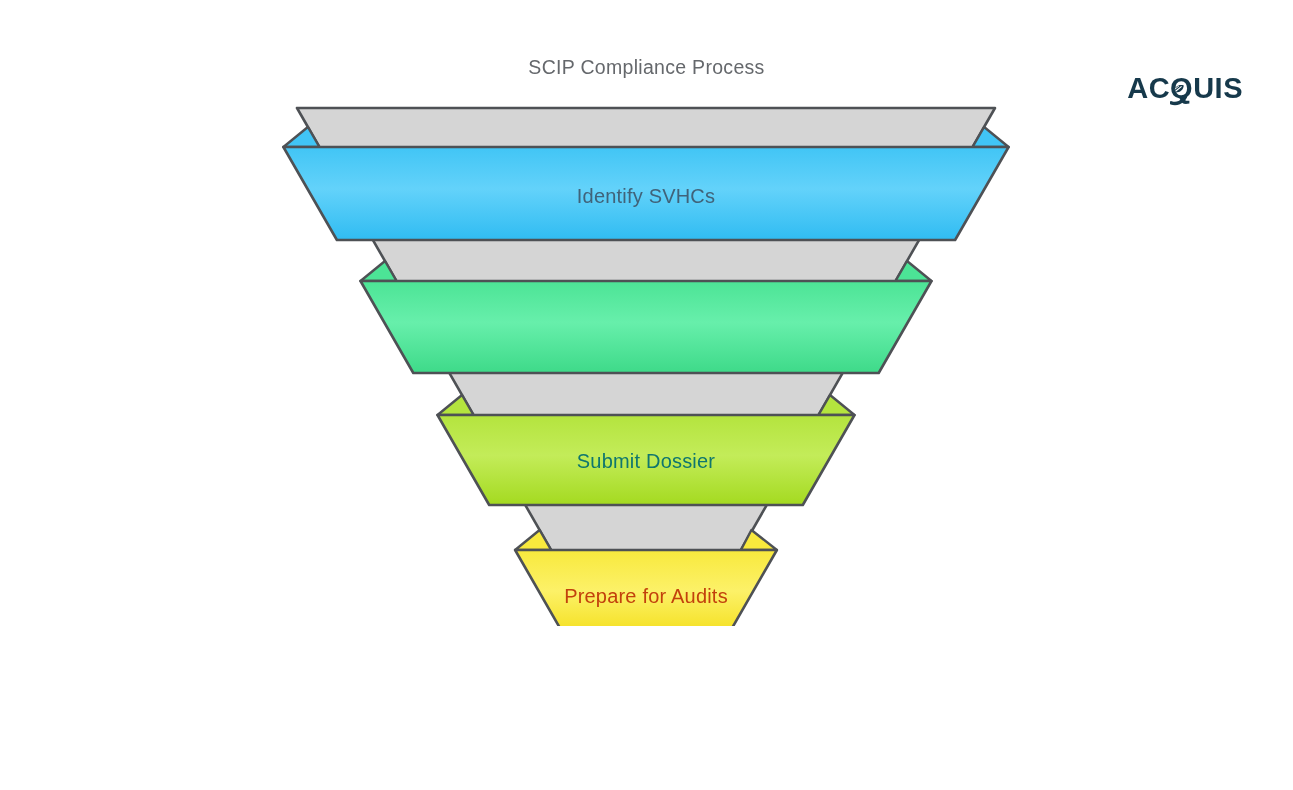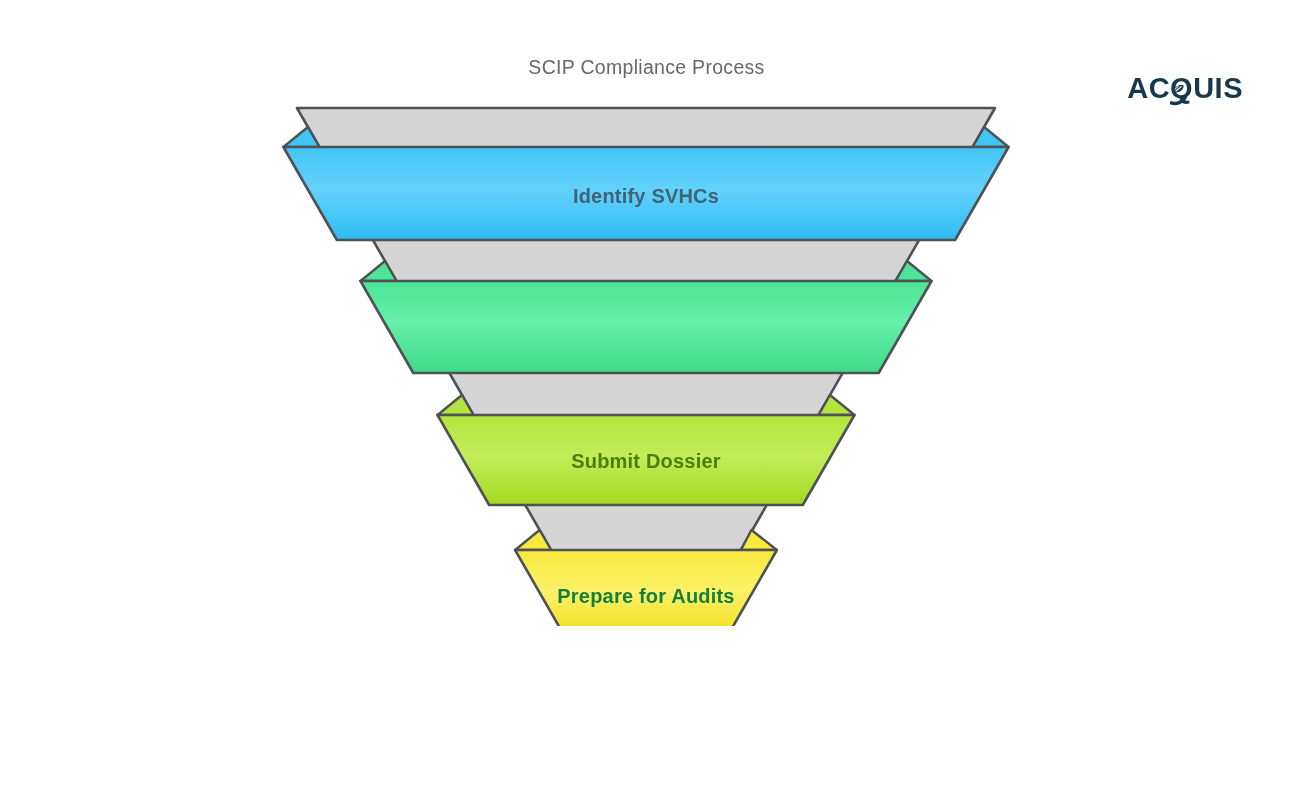--- a/index.html
+++ b/index.html
@@ -33,31 +33,31 @@
     width:12px;height:12px;
   }
   .logo .q-tail{
     position:absolute;left:43px;top:26px;
     width:17px;height:10px;
   }
   .funnel-svg{position:absolute;left:0;top:0;}
   .stage-label{
     position:absolute;
     transform:translate(-50%,-50%);
-    font-size:20px;font-weight:bold;
+    font-size:20px;font-weight:normal;
     text-align:center;
     letter-spacing:0.2px;
     line-height:1.35;
     white-space:nowrap;
   }
   .stage-label.wrap{white-space:normal;width:180px;}
   .lbl-1{color:#40637a;}
   .lbl-2{color:#48695a;}
-  .lbl-3{color:#4d7c0f;}
-  .lbl-4{color:#15803d;}
+  .lbl-3{color:#0f766e;}
+  .lbl-4{color:#c2410c;}
 </style>
 </head>
 <body>
 
 <div class="canvas">
 
   <div class="diagram-title">SCIP Compliance Process</div>
 
   <div class="logo">
     <span>ACQUIS</span>

